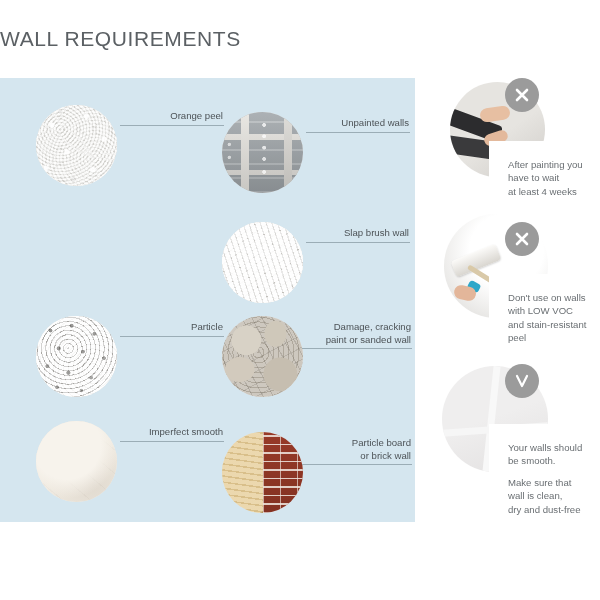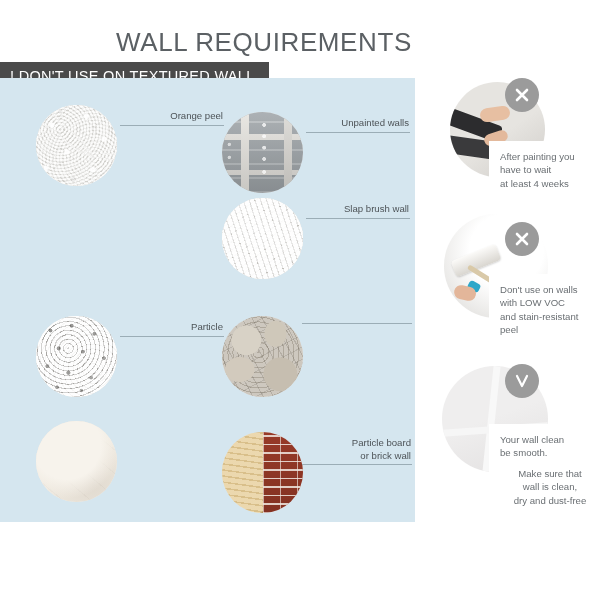--- a/index.html
+++ b/index.html
@@ -21,22 +21,21 @@
     height: 600px;
     background: #ffffff;
   }
 
   
   .page-title {
     position: absolute;
     top: 27px;
     left: 0;
     width: 528px;
-    text-align: center;
-    font-size: 26px;
+    font-size: 21px;
     letter-spacing: 0.6px;
     color: #5b6064;
     font-weight: 400;
   }
 
   
   .warning-banner {
     position: absolute;
     left: 0;
     top: 62px;
@@ -391,38 +390,34 @@
   .callout {
     position: absolute;
     background: #ffffff;
     padding: 9px 11px 10px 11px;
     box-sizing: border-box;
     font-size: 9.6px;
     line-height: 13.4px;
     color: #6a6f73;
   }
   .callout p {
-    margin: 0;
+    margin: 8px;
     white-space: pre-line;
   }
   .callout p + p {
     margin-top: 7px;
-    text-align: center;
   }
 </style>
 </head>
 <body>
 
 <div id="page">
 
   <div class="page-title">WALL REQUIREMENTS</div>
 
-  <div class="warning-banner">
-    <span>! DON'T USE ON TEXTURED WALL</span>
-  </div>
 
   <div class="blue-panel"></div>
 
   <div class="texture-grid">
 
     <div class="texture-cell" style="left:36px; top:27px;">
       <div class="swatch">
         <div class="tex tex-orange-peel"></div>
       </div>
       <div class="label-wrap">
@@ -435,21 +430,21 @@
       <div class="swatch">
         <div class="tex tex-unpainted"></div>
       </div>
       <div class="label-wrap">
         <span class="tex-label">Unpainted walls</span>
         <span class="label-rule"></span>
       </div>
     </div>
 
 
-    <div class="texture-cell" style="left:222px; top:120px;">
+    <div class="texture-cell" style="left:222px; top:144px;">
       <div class="swatch">
         <div class="tex tex-slapbrush"></div>
       </div>
       <div class="label-wrap">
         <span class="tex-label">Slap brush wall</span>
         <span class="label-rule"></span>
       </div>
     </div>
 
     <div class="texture-cell" style="left:36px; top:238px;">
@@ -460,27 +455,33 @@
         <span class="tex-label">Particle</span>
         <span class="label-rule"></span>
       </div>
     </div>
 
     <div class="texture-cell" style="left:222px; top:238px;">
       <div class="swatch">
         <div class="tex tex-damage"></div>
       </div>
       <div class="label-wrap wide">
+        <span class="tex-label">Damage, cracking
+paint or sanded wall</span>
         <span class="label-rule"></span>
       </div>
     </div>
 
     <div class="texture-cell" style="left:36px; top:343px;">
       <div class="swatch">
         <div class="tex tex-smooth"></div>
+      </div>
+      <div class="label-wrap">
+        <span class="tex-label">Imperfect smooth</span>
+        <span class="label-rule"></span>
       </div>
     </div>
 
     <div class="texture-cell" style="left:222px; top:354px;">
       <div class="swatch">
         <div class="tex tex-half">
           <div class="half-l"></div>
           <div class="half-r"></div>
         </div>
       </div>
@@ -536,21 +537,21 @@
     <div class="photo-circle photo-3" style="left:2px; top:2px;">
       <div class="corner-v"></div>
       <div class="corner-h"></div>
     </div>
     <div class="badge" style="left:65px; top:0px;">
       <svg width="20" height="20" viewBox="0 0 20 20" aria-hidden="true">
         <path d="M5 5 L10 15 L15 5" fill="none" stroke="#ffffff" stroke-width="2.2" stroke-linecap="round" stroke-linejoin="round"></path>
       </svg>
     </div>
     <div class="callout" style="left:49px; top:60px; width:122px;">
-      <p>Your wall clean
+      <p>Your walls should
 be smooth.</p>
       <p>Make sure that
 wall is clean,
 dry and dust-free</p>
     </div>
   </div>
 
 </div>
 
 </body></html>

